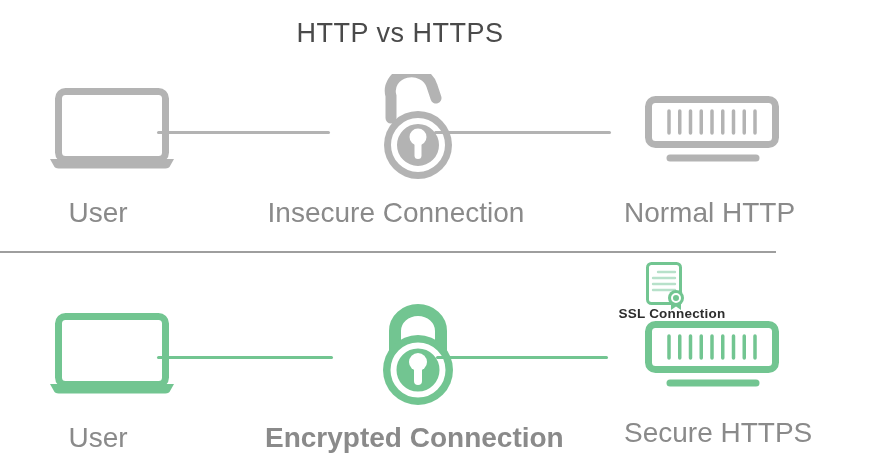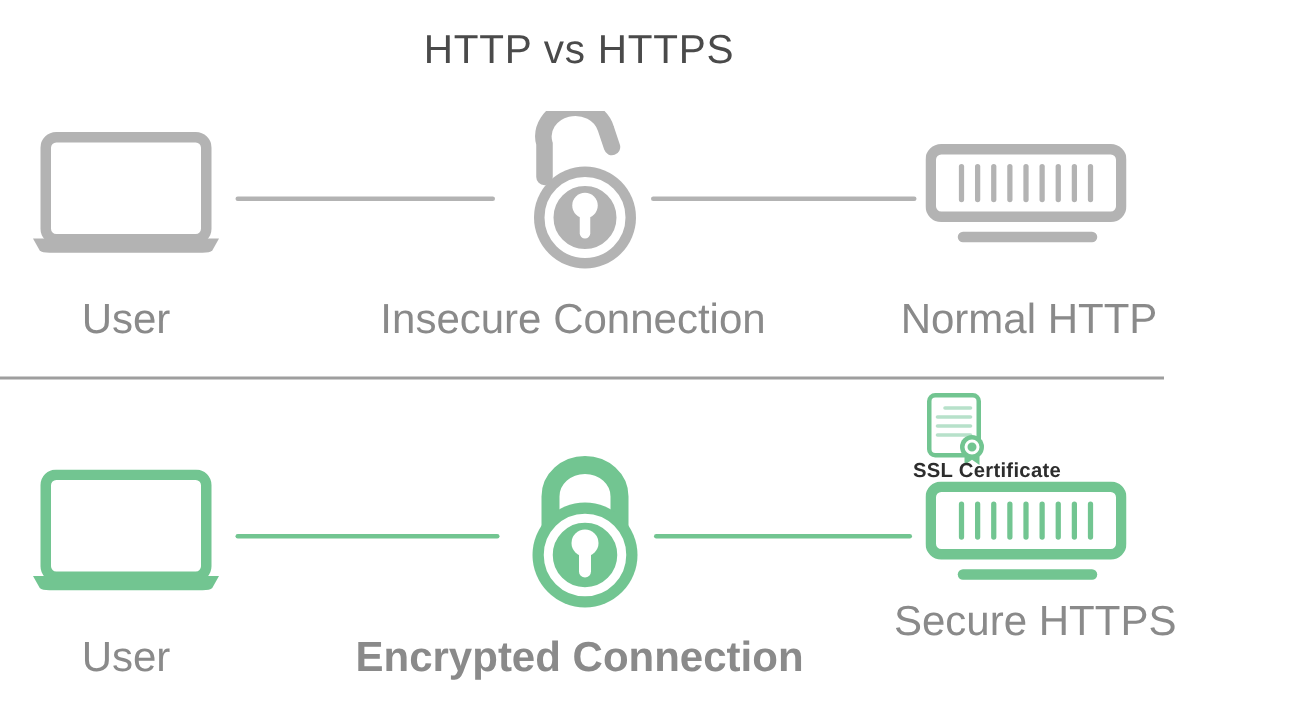--- a/index.html
+++ b/index.html
@@ -14,21 +14,21 @@
   }
   *{margin:0;padding:0;box-sizing:border-box;}
   html,body{background:var(--bg);}
   body{font-family:"Liberation Sans", sans-serif;}
   .canvas{
     position:relative;
     width:869px;height:469px;
     background:var(--bg);
     overflow:hidden;
   }
-  .abs{position:absolute;}
+  .abs{position:absolute;padding-left:28px;}
   .title{
     left:0;top:18px;width:772px;
     text-align:center;
     font-size:27px;font-weight:500;
     color:var(--title-color);
     letter-spacing:.5px;
   }
   .label{
     font-size:28px;
     color:var(--gray-label);
@@ -135,21 +135,21 @@
         <line x1="7" y1="16" x2="29" y2="16"></line>
         <line x1="7" y1="22" x2="29" y2="22"></line>
         <line x1="7" y1="28" x2="29" y2="28"></line>
       </g>
       <path d="M25 41 L25 48 L30 44.5 L35 48 L35 41 Z" class="fl-green"></path>
       <circle cx="30" cy="36" r="8" class="fl-green"></circle>
       <circle cx="30" cy="36" r="4" class="st-white no-fill" stroke-width="2"></circle>
     </svg>
   </div>
 
-  <div class="abs ssl-label" style="left:588px;top:306px;width:140px;">SSL Certificate</div>
+  <div class="abs ssl-label" style="left:588px;top:306px;width:140px;">SSL Connection</div>
 
   <div class="abs" style="left:617px;top:321px;">
     <svg width="134" height="70" viewBox="0 0 134 70">
       <rect x="3.5" y="3.5" width="127" height="45" rx="7" class="st-green no-fill" stroke-width="7"></rect>
       <g class="st-green" stroke-width="3.5" stroke-linecap="round">
         <line x1="24" y1="15" x2="24" y2="37"></line>
           <line x1="34.75" y1="15" x2="34.75" y2="37"></line>
         <line x1="45.5" y1="15" x2="45.5" y2="37"></line>
           <line x1="56.25" y1="15" x2="56.25" y2="37"></line>
         <line x1="67" y1="15" x2="67" y2="37"></line>
@@ -157,15 +157,15 @@
         <line x1="88.5" y1="15" x2="88.5" y2="37"></line>
           <line x1="99.25" y1="15" x2="99.25" y2="37"></line>
         <line x1="110" y1="15" x2="110" y2="37"></line>
       </g>
       <line x1="25" y1="62" x2="111" y2="62" class="st-green" stroke-width="7" stroke-linecap="round"></line>
     </svg>
   </div>
 
   <div class="abs label" style="left:20px;top:422px;width:128px;">User</div>
   <div class="abs label" style="left:237px;top:422px;width:290px;font-weight:bold;">Encrypted Connection</div>
-  <div class="abs label" style="left:596px;top:398px;width:180px;">Secure HTTPS</div>
+  <div class="abs label" style="left:596px;top:417px;width:180px;">Secure HTTPS</div>
 
 </div>
 
 </body></html>

